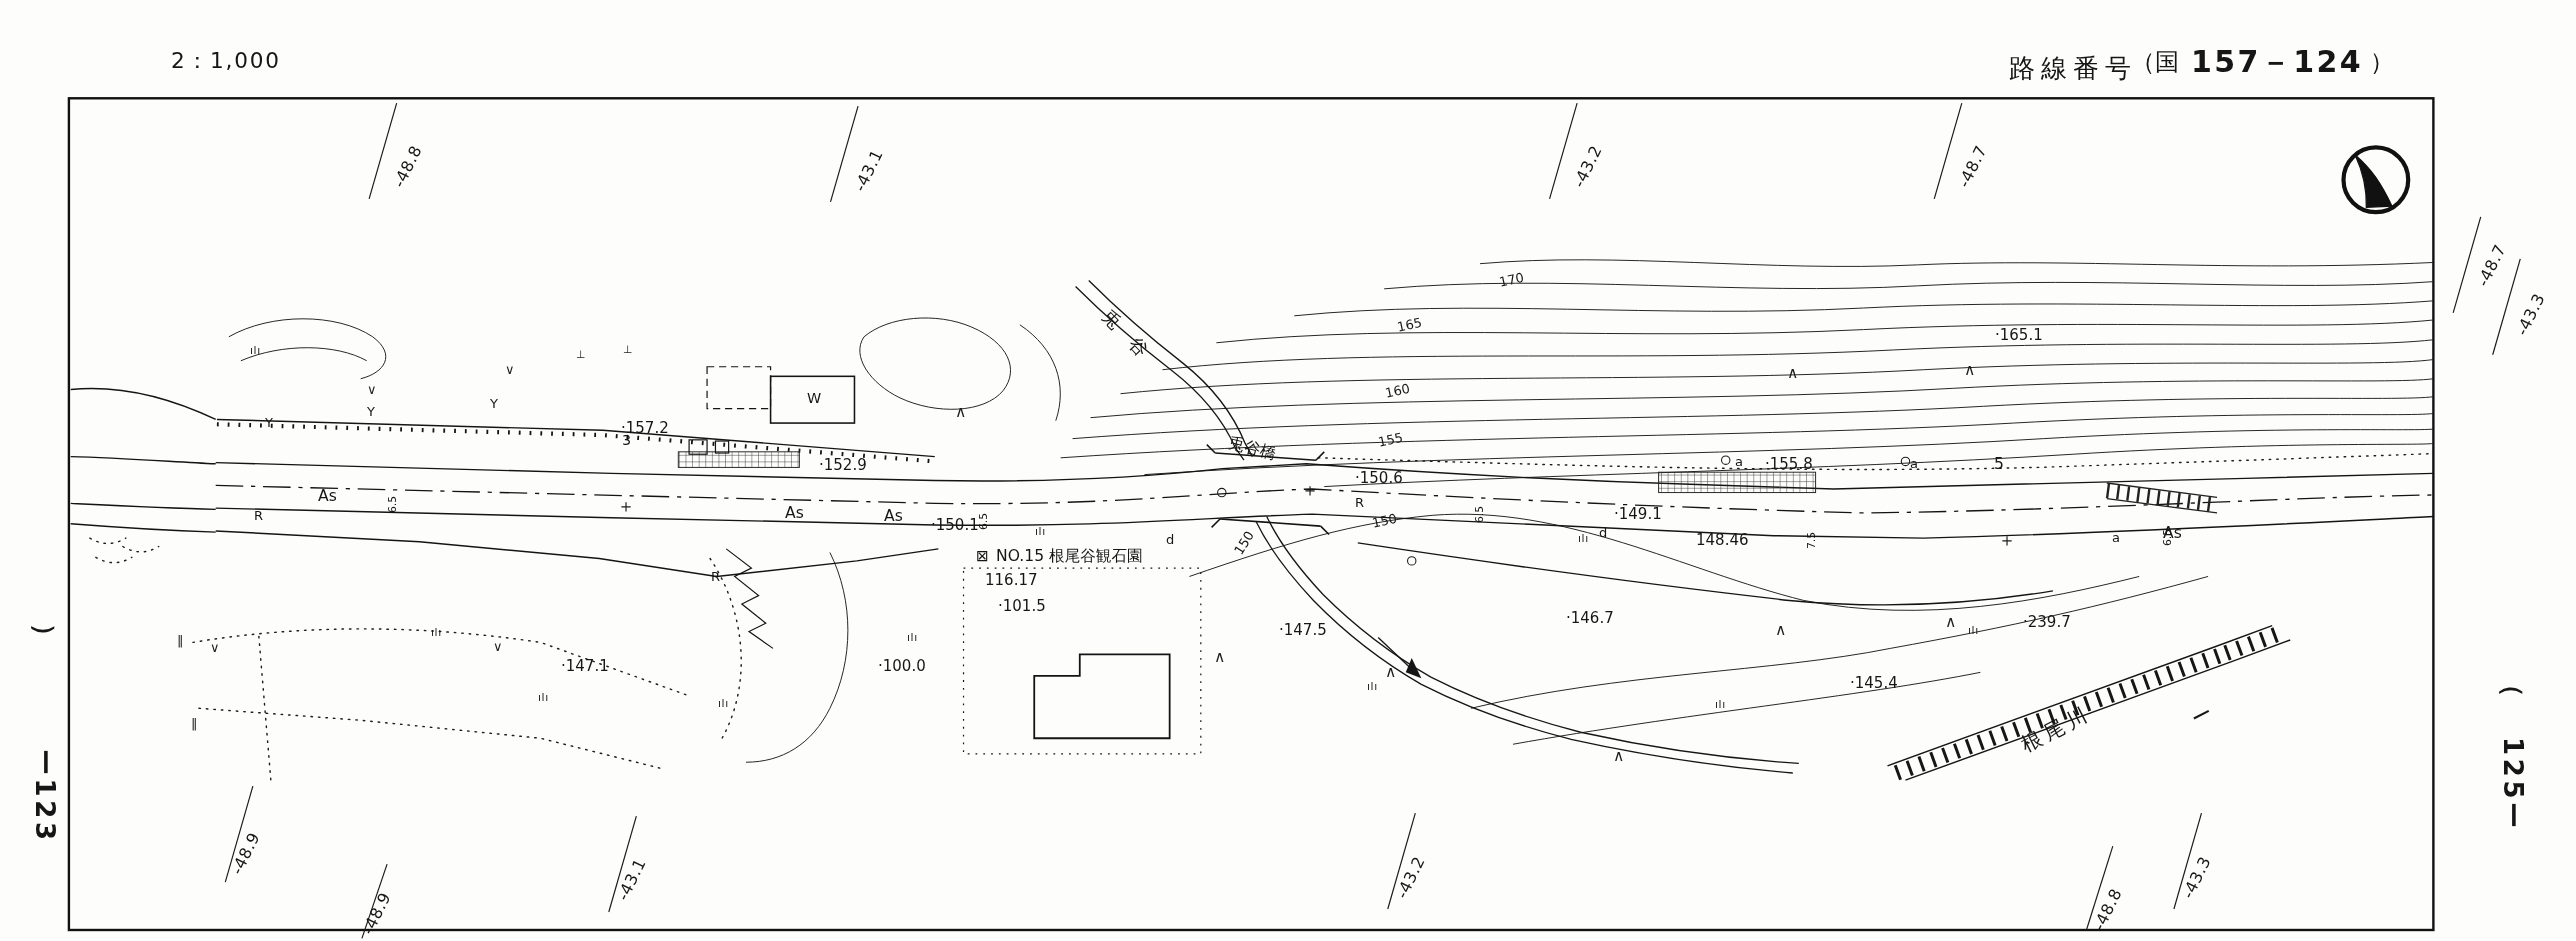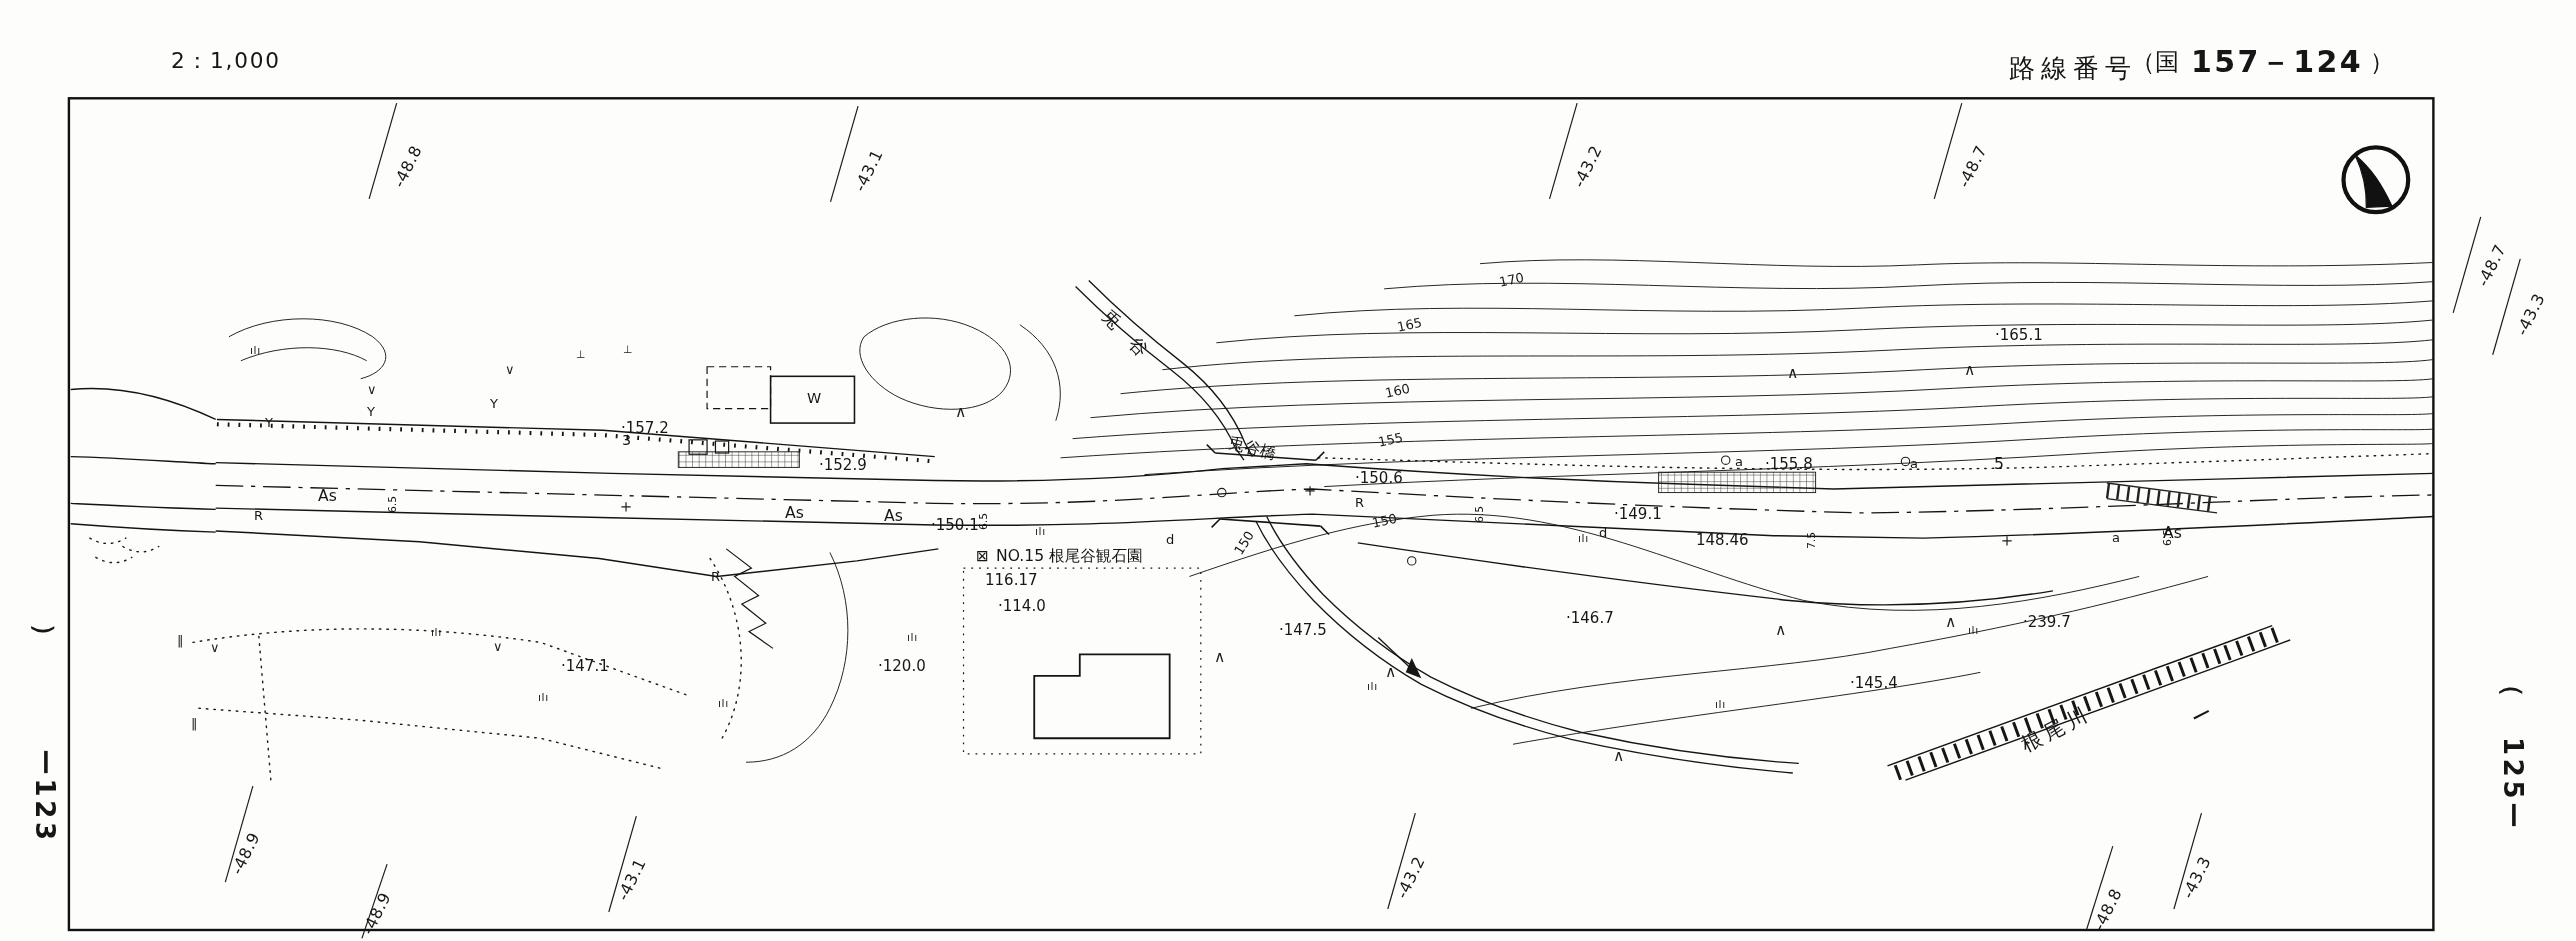--- a/index.html
+++ b/index.html
@@ -182,22 +182,22 @@
   <span class="lbl cont" style="left:1396px;top:321px">165</span>
   <span class="lbl cont" style="left:1384px;top:387px">160</span>
   <span class="lbl cont" style="left:1377px;top:436px">155</span>
   <span class="lbl cont" style="left:1371px;top:517px">150</span>
   <span class="lbl cont2" style="left:1232px;top:550px">150</span>
 
   <span class="lbl spot" style="left:621px;top:421px">·157.2</span>
   <span class="lbl spot" style="left:819px;top:458px">·152.9</span>
   <span class="lbl spot" style="left:931px;top:518px">·150.1</span>
   <span class="lbl spot" style="left:985px;top:573px">116.17</span>
-  <span class="lbl spot" style="left:998px;top:599px">·114.0</span>
-  <span class="lbl spot" style="left:878px;top:659px">·120.0</span>
+  <span class="lbl spot" style="left:998px;top:599px">·101.5</span>
+  <span class="lbl spot" style="left:878px;top:659px">·100.0</span>
   <span class="lbl spot" style="left:561px;top:659px">·147.1</span>
   <span class="lbl spot" style="left:1279px;top:623px">·147.5</span>
   <span class="lbl spot" style="left:1355px;top:471px">·150.6</span>
   <span class="lbl spot" style="left:1614px;top:507px">·149.1</span>
   <span class="lbl spot" style="left:1696px;top:533px">148.46</span>
   <span class="lbl spot" style="left:1566px;top:611px">·146.7</span>
   <span class="lbl spot" style="left:1850px;top:676px">·145.4</span>
   <span class="lbl spot" style="left:2023px;top:615px">·239.7</span>
   <span class="lbl spot" style="left:1765px;top:457px">·155.8</span>
   <span class="lbl spot" style="left:1995px;top:328px">·165.1</span>

